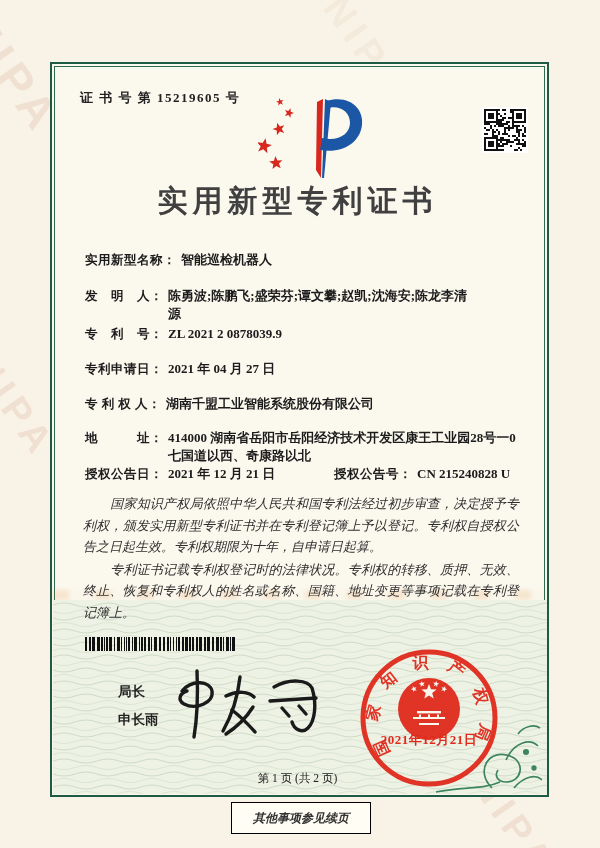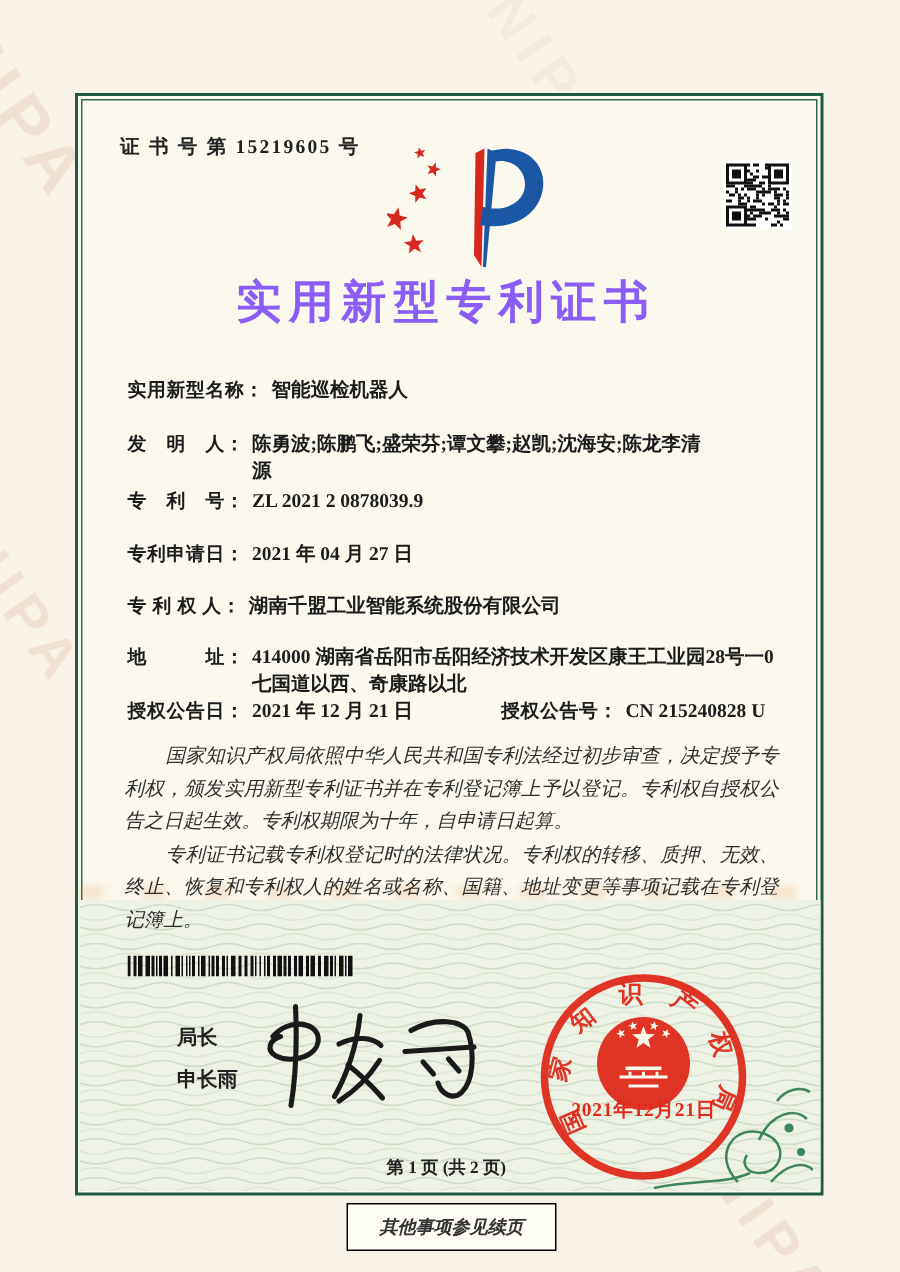--- a/index.html
+++ b/index.html
@@ -24,21 +24,21 @@
     border:1px solid #2e6b50;
   }
   .cert-no{
     position:absolute;left:80px;top:89px;font-size:13px;letter-spacing:1.5px;
     font-weight:600;color:#222;
   }
   .qr{position:absolute;left:482px;top:107px;width:46px;height:46px;background:#fff;}
   .logo{position:absolute;left:258px;top:93px;width:108px;height:92px;}
   .title{
     position:absolute;left:50px;top:181px;width:495px;text-align:center;
-    font-size:30px;font-weight:700;letter-spacing:5px;color:#8b5cf6;
+    font-size:30px;font-weight:700;letter-spacing:5px;color:#404040;
   }
   .frow{position:absolute;left:85px;font-size:13px;line-height:18px;font-weight:600;display:flex;}
   .flabel{white-space:pre;font-size:12.5px;letter-spacing:.5px;flex:none;}
   .fvalue{margin-left:5px;}
   .w-inv{width:305px;}
   .w-addr{width:350px;}
   .pair2{margin-left:28px;display:flex;}
   .notice{
     position:absolute;left:83px;top:493px;width:436px;
     font-size:13px;line-height:21.5px;font-style:italic;color:#2e2e2e;
@@ -54,21 +54,21 @@
   .barcode{position:absolute;left:85px;top:637px;width:153px;height:14px;}
   .director{position:absolute;left:85px;font-size:13.5px;font-weight:600;color:#222;margin-left:33px;}
   .sig{position:absolute;left:168px;top:663px;width:160px;height:88px;}
   .seal{position:absolute;left:356px;top:645px;width:146px;height:146px;opacity:.95;}
   .seal-date{
     position:absolute;left:358px;top:731px;width:142px;text-align:center;
     font-size:13px;font-weight:700;color:#e02a1c;letter-spacing:.5px;
   }
   .pageno{
     position:absolute;left:50px;top:771px;width:495px;text-align:center;
-    font-size:11.5px;font-weight:700;color:#222;
+    font-size:11.5px;font-weight:400;color:#222;
   }
   .foot-note{
     position:absolute;left:231px;top:802px;width:138px;height:30px;line-height:30px;
     text-align:center;font-size:12px;font-style:italic;font-weight:600;color:#333;
     background:#fffdf4;border:1px solid #000000;
   }
 </style>
 </head>
 <body>
 

